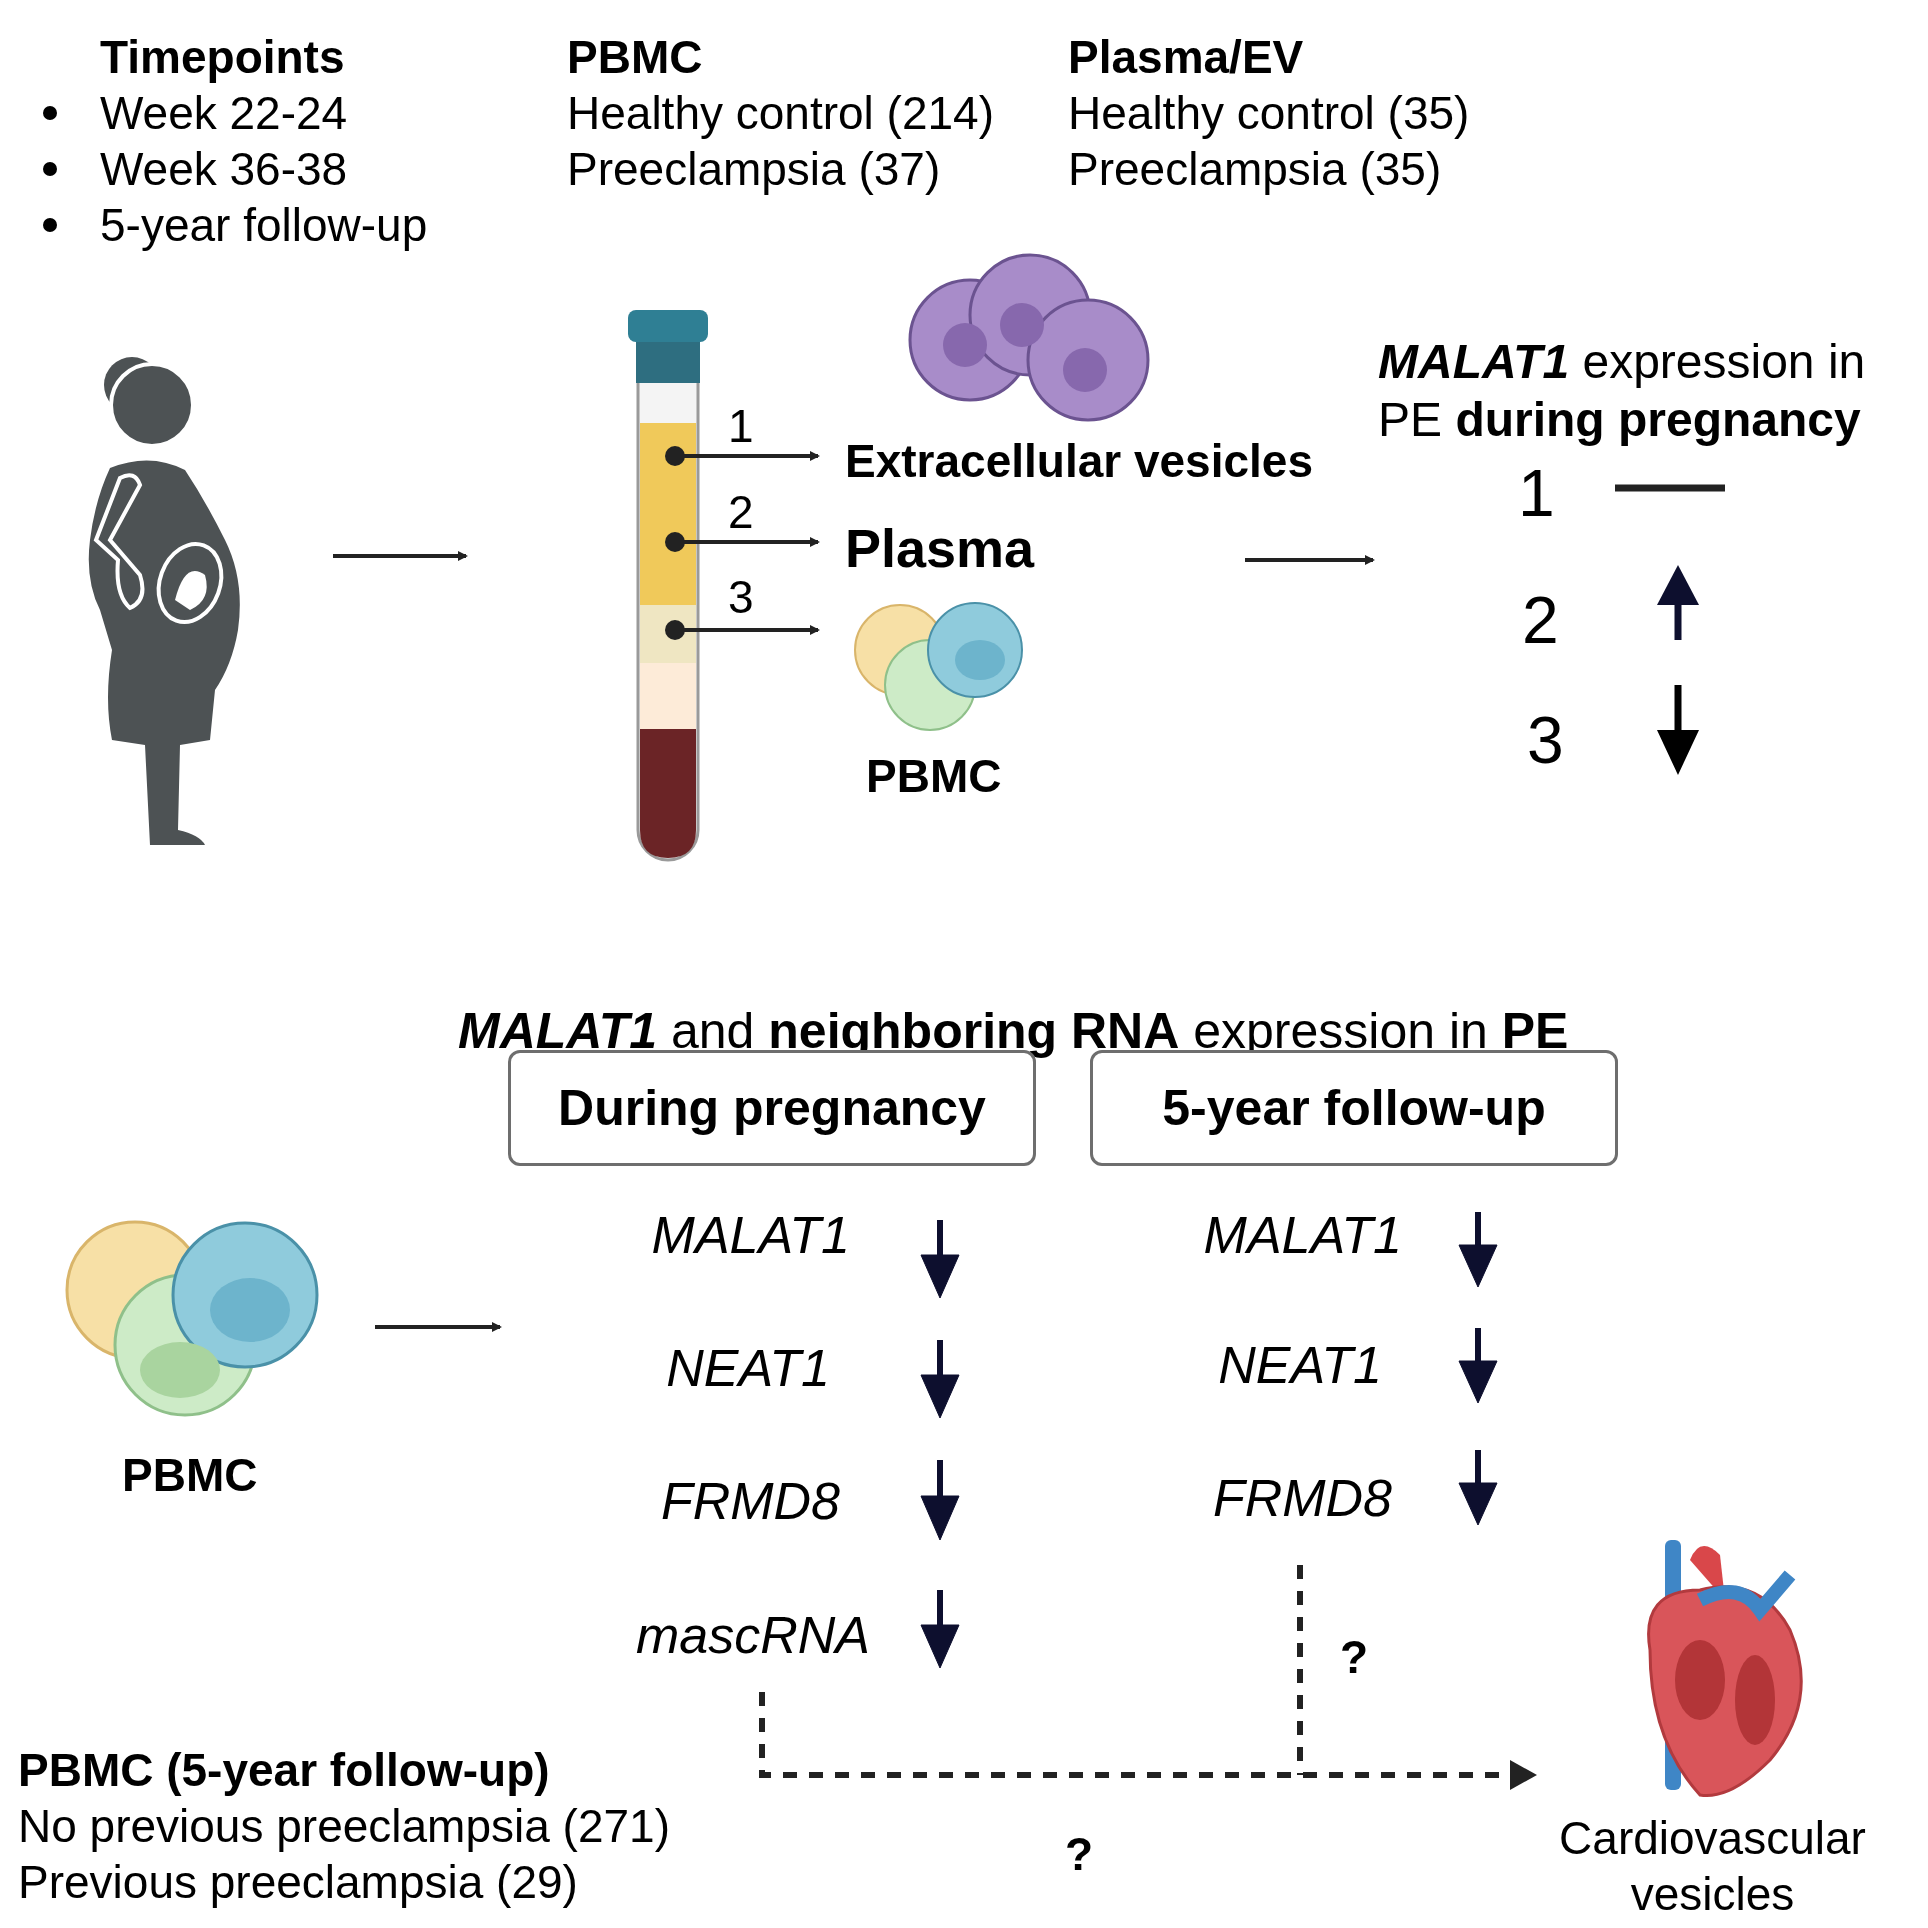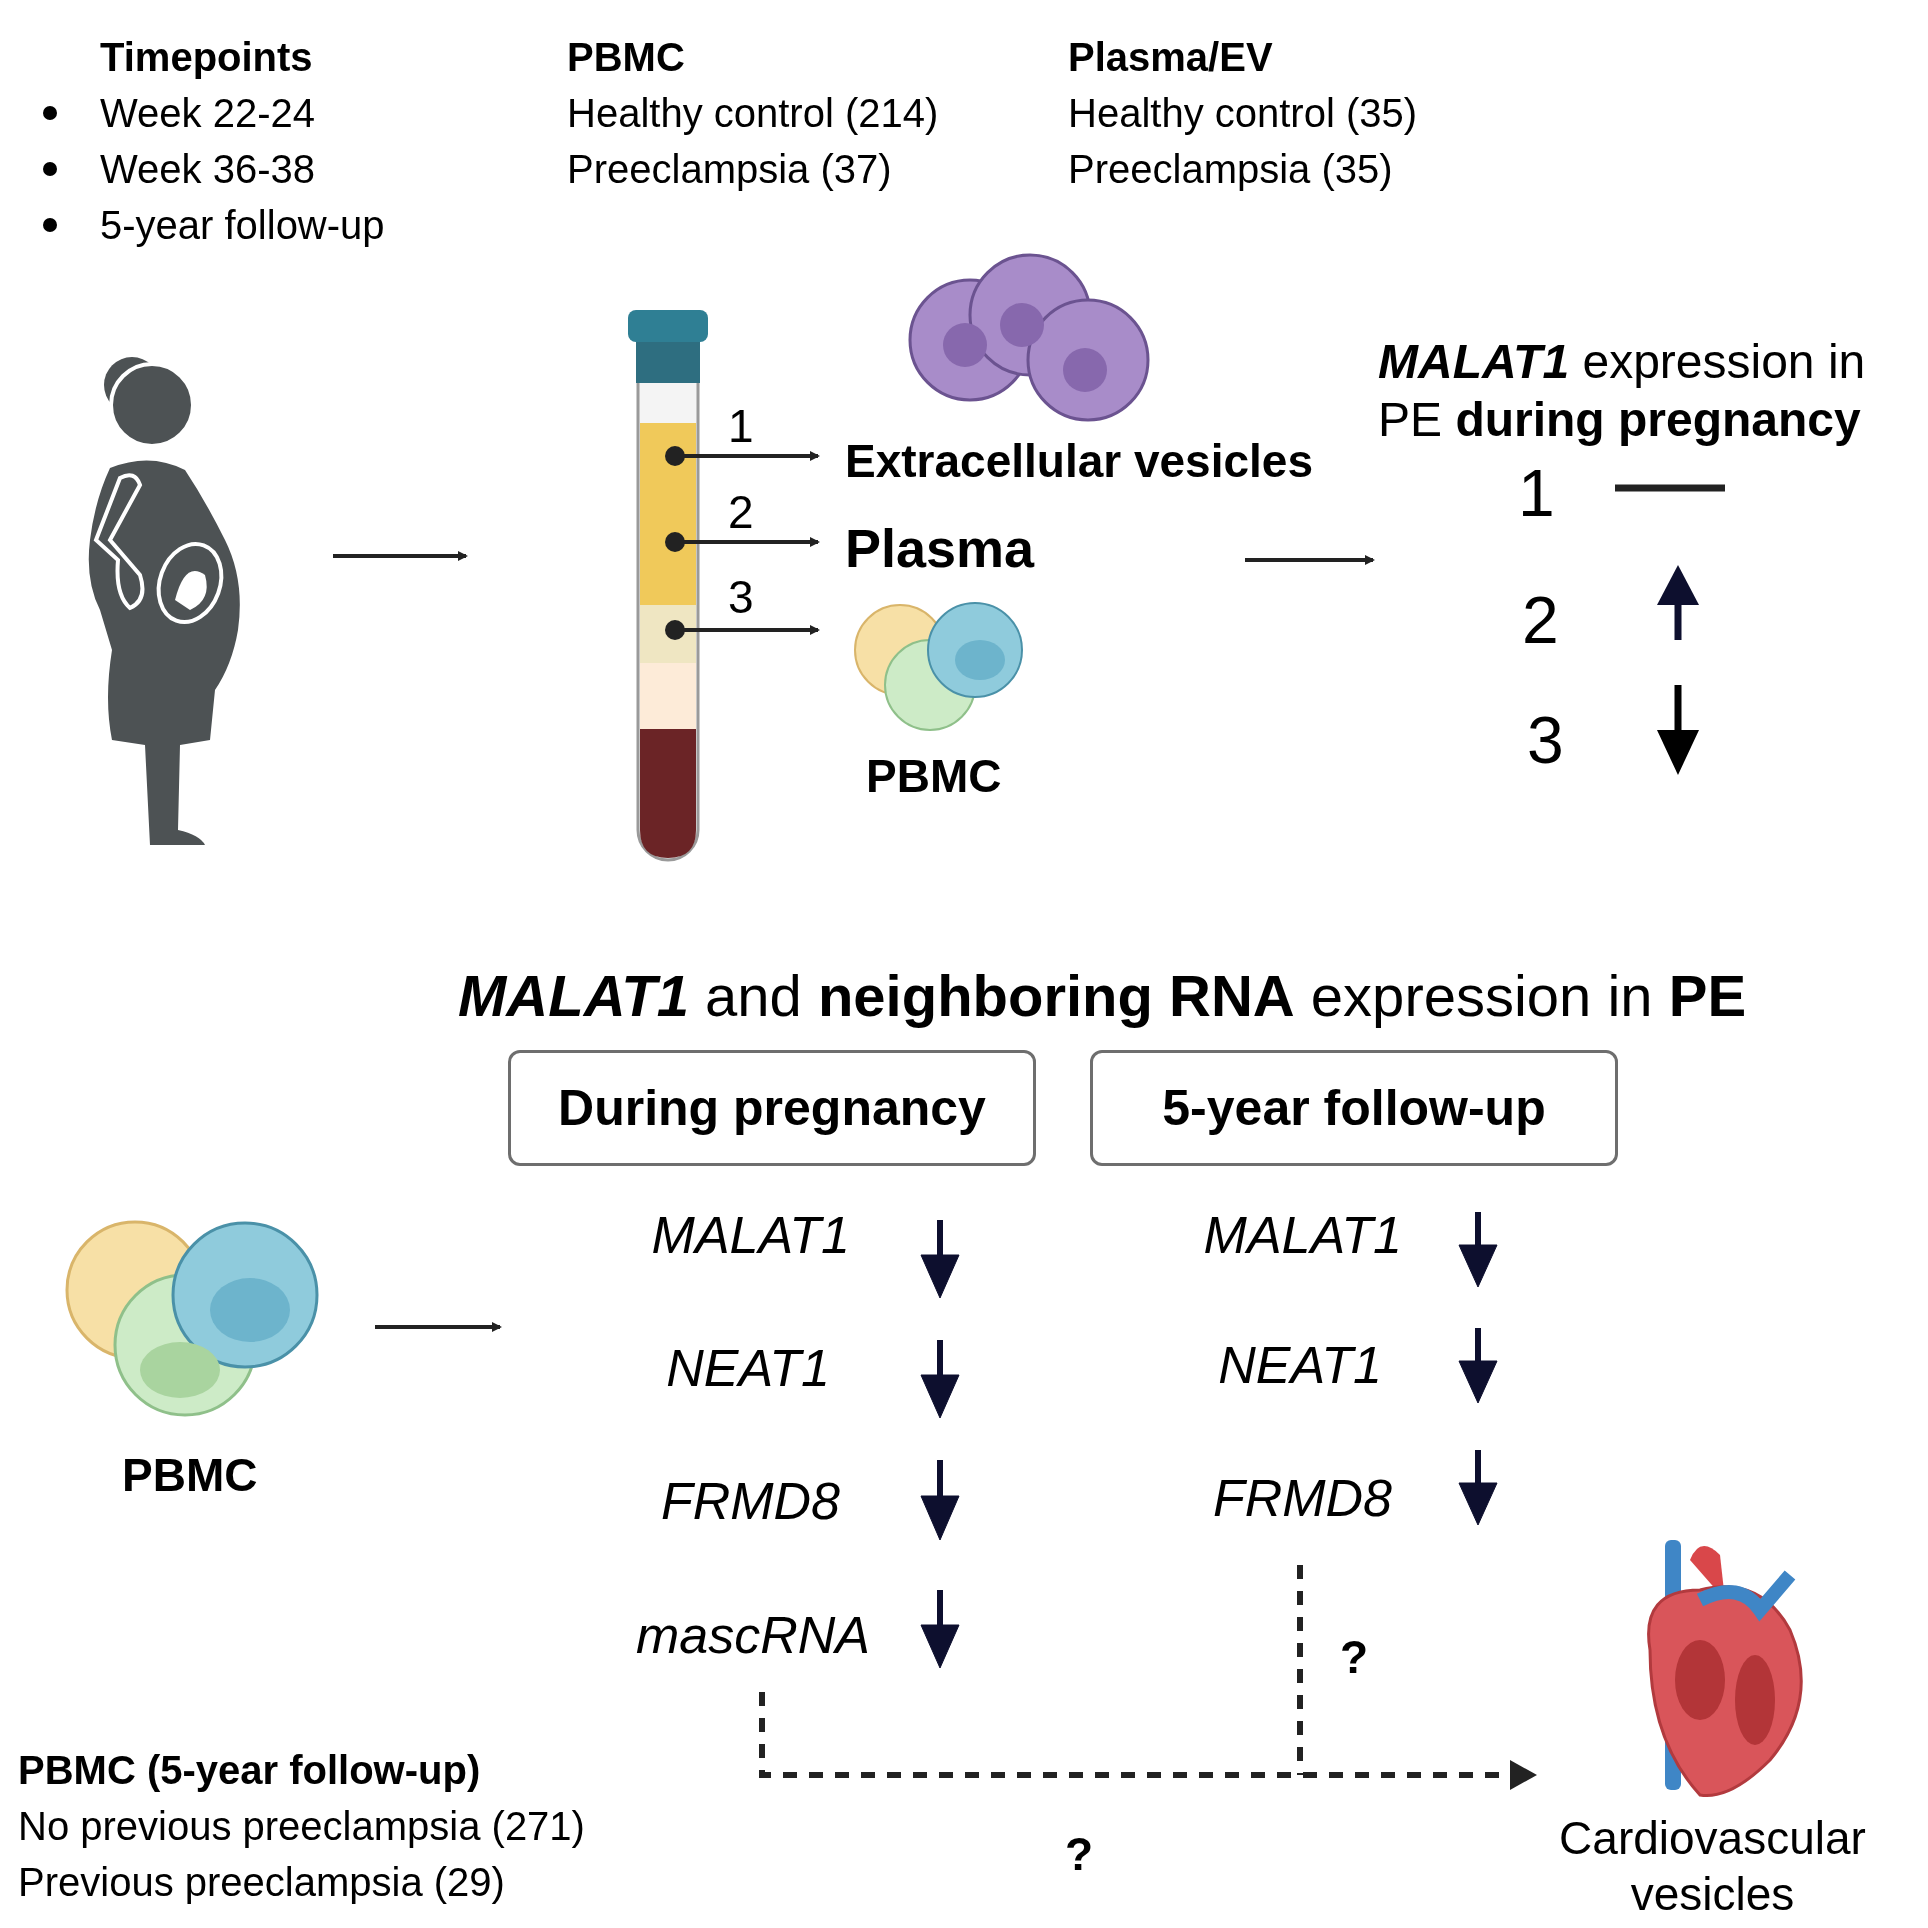--- a/index.html
+++ b/index.html
@@ -1,19 +1,19 @@
 <!DOCTYPE html>
 <html><head>
 <meta charset="utf-8">
 <style>
   html, body { margin: 0; padding: 0; background: #ffffff; }
   body { width: 1928px; height: 1928px; position: relative; overflow: hidden;
          font-family: "Liberation Sans", sans-serif; color: #000; }
   .abs { position: absolute; white-space: nowrap; }
-  .t44 { font-size: 40px; line-height: 56px; }
+  .t44 { font-size: 46px; line-height: 56px; }
   .b { font-weight: bold; }
   .i { font-style: italic; }
   .bullet-list .bi { position: relative; padding-left: 0; }
   .dot { position: absolute; left: -57px; top: 21px; width: 14px; height: 14px; border-radius: 50%; background: #000; }
   .box { position: absolute; border: 3px solid #6e6e6e; border-radius: 12px; background: #fff;
          display: flex; align-items: center; justify-content: center; font-weight: bold; font-size: 50px; }
   .gene { position: absolute; font-style: italic; font-size: 52px; text-align: right; width: 280px; }
   svg.ov { position: absolute; left: 0; top: 0; }
 </style>
 </head>
@@ -161,21 +161,21 @@
 
 <div class="abs" style="left:1378px; top:295px; font-size:48px; line-height:58px;margin-top:38px;">
   <div><span class="b i">MALAT1</span><span> expression in</span></div>
   <div><span>PE </span><span class="b">during pregnancy</span></div>
 </div>
 
 <div class="abs" style="left:1518px; top:455px; font-size:66px;">1</div>
 <div class="abs" style="left:1522px; top:582px; font-size:66px;">2</div>
 <div class="abs" style="left:1527px; top:702px; font-size:66px;">3</div>
 
-<div class="abs" style="left:458px; top:962px; font-size:58px;">
+<div class="abs" style="left:458px; top:1002px; font-size:50px;">
   <span class="b i">MALAT1</span><span> and </span><span class="b">neighboring RNA</span><span> expression in </span><span class="b">PE</span>
 </div>
 
 <div class="box" style="left:508px; top:1050px; width:522px; height:110px;">During pregnancy</div>
 <div class="box" style="left:1090px; top:1050px; width:522px; height:110px;">5-year follow-up</div>
 
 <div class="gene" style="left:570px; top:1205px;">MALAT1</div>
 <div class="gene" style="left:550px; top:1338px;">NEAT1</div>
 <div class="gene" style="left:560px; top:1471px;">FRMD8</div>
 <div class="gene" style="left:590px; top:1605px;">mascRNA</div>

